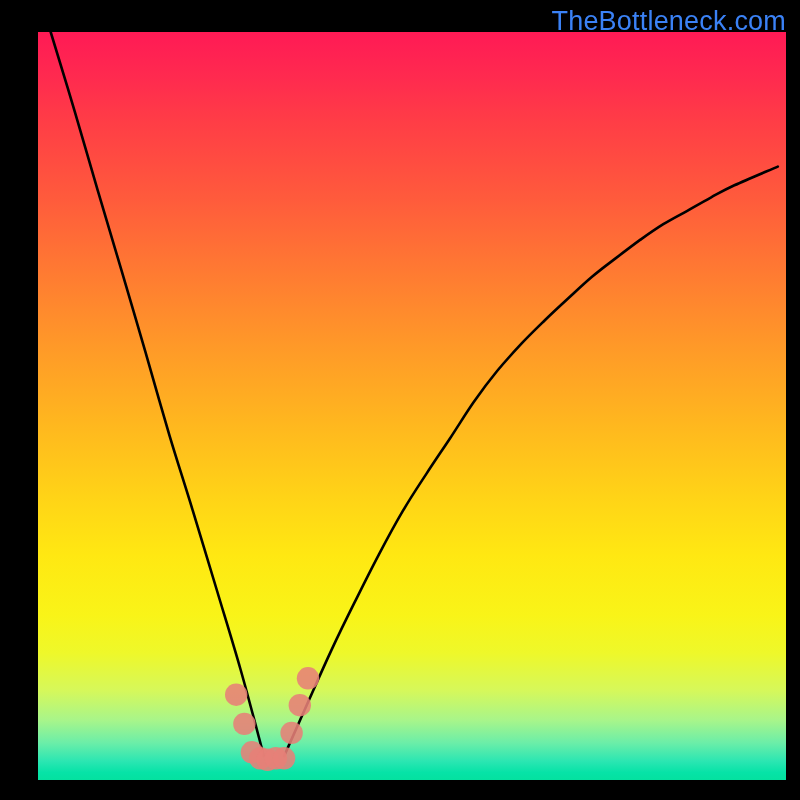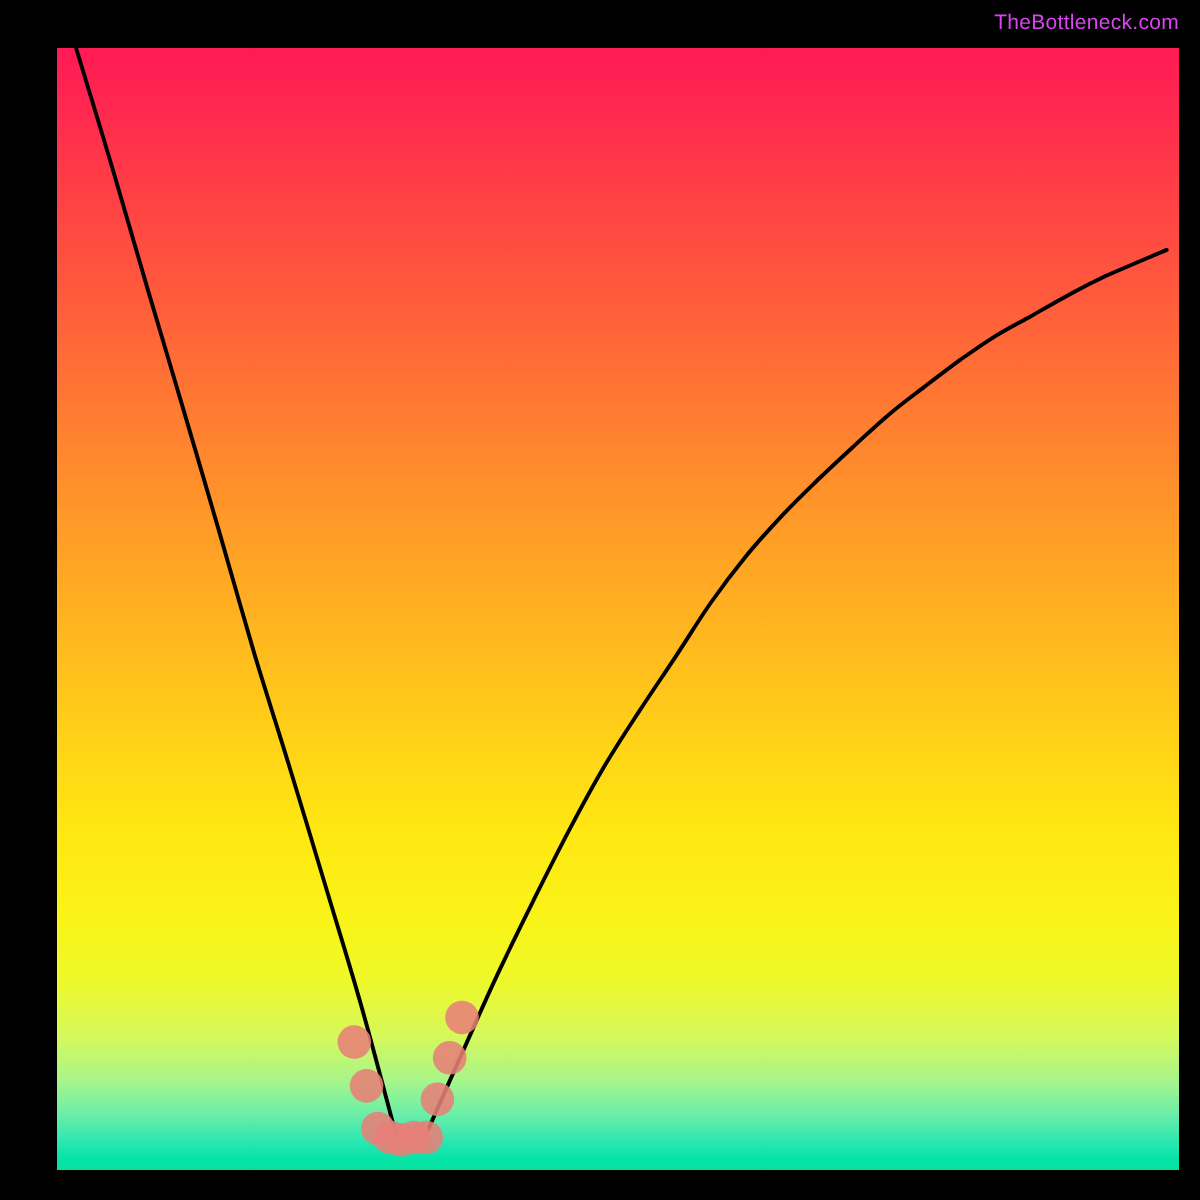--- a/index.html
+++ b/index.html
@@ -48,22 +48,22 @@
       #2be6b2 97.5%,
       #06e3a7 99%,
       #04e19f 100%
     );
   }
   .watermark {
     position: absolute;
     top: 6px;
     right: 14px;
     font-family: Arial, Helvetica, sans-serif;
-    font-size: 14px;
-    color: #d946ef;
+    font-size: 27px;
+    color: #3b82f6;
     letter-spacing: 0.2px;
     user-select: none;
     margin-left: 12px;
   }
   svg.curves {
     position: absolute;
     left: 0; top: 0;
     width: 748px;
     height: 748px;
   }

